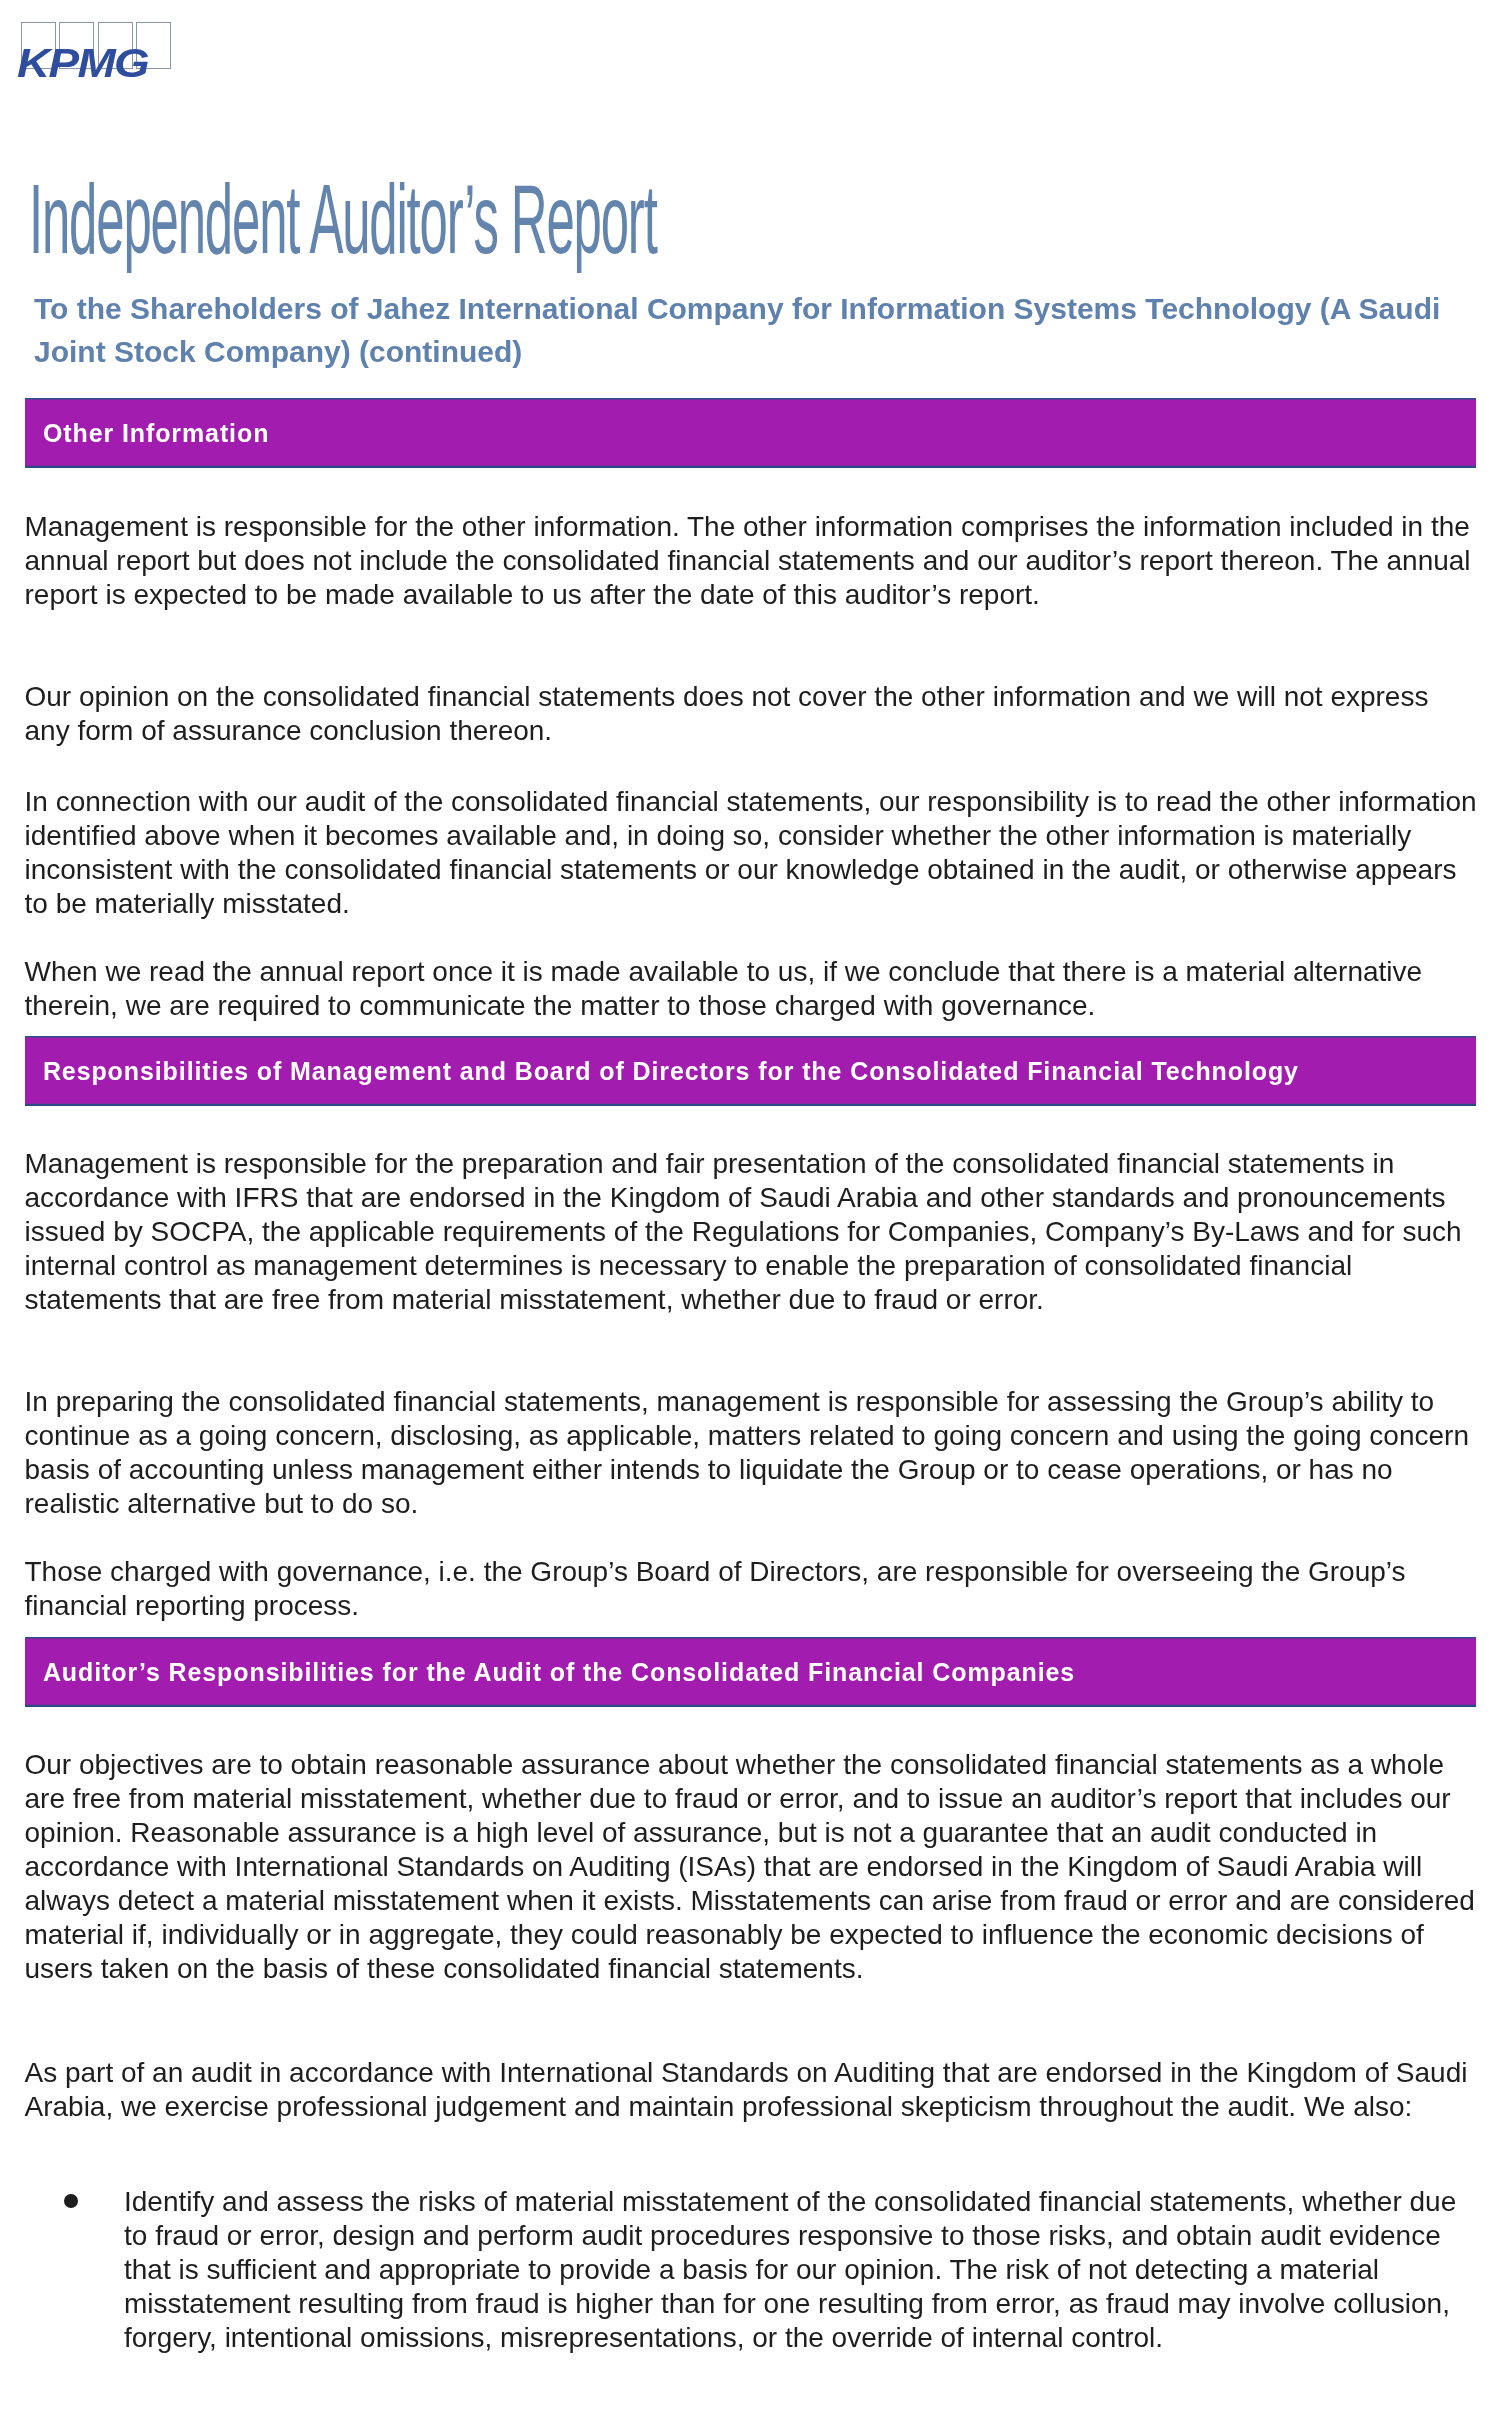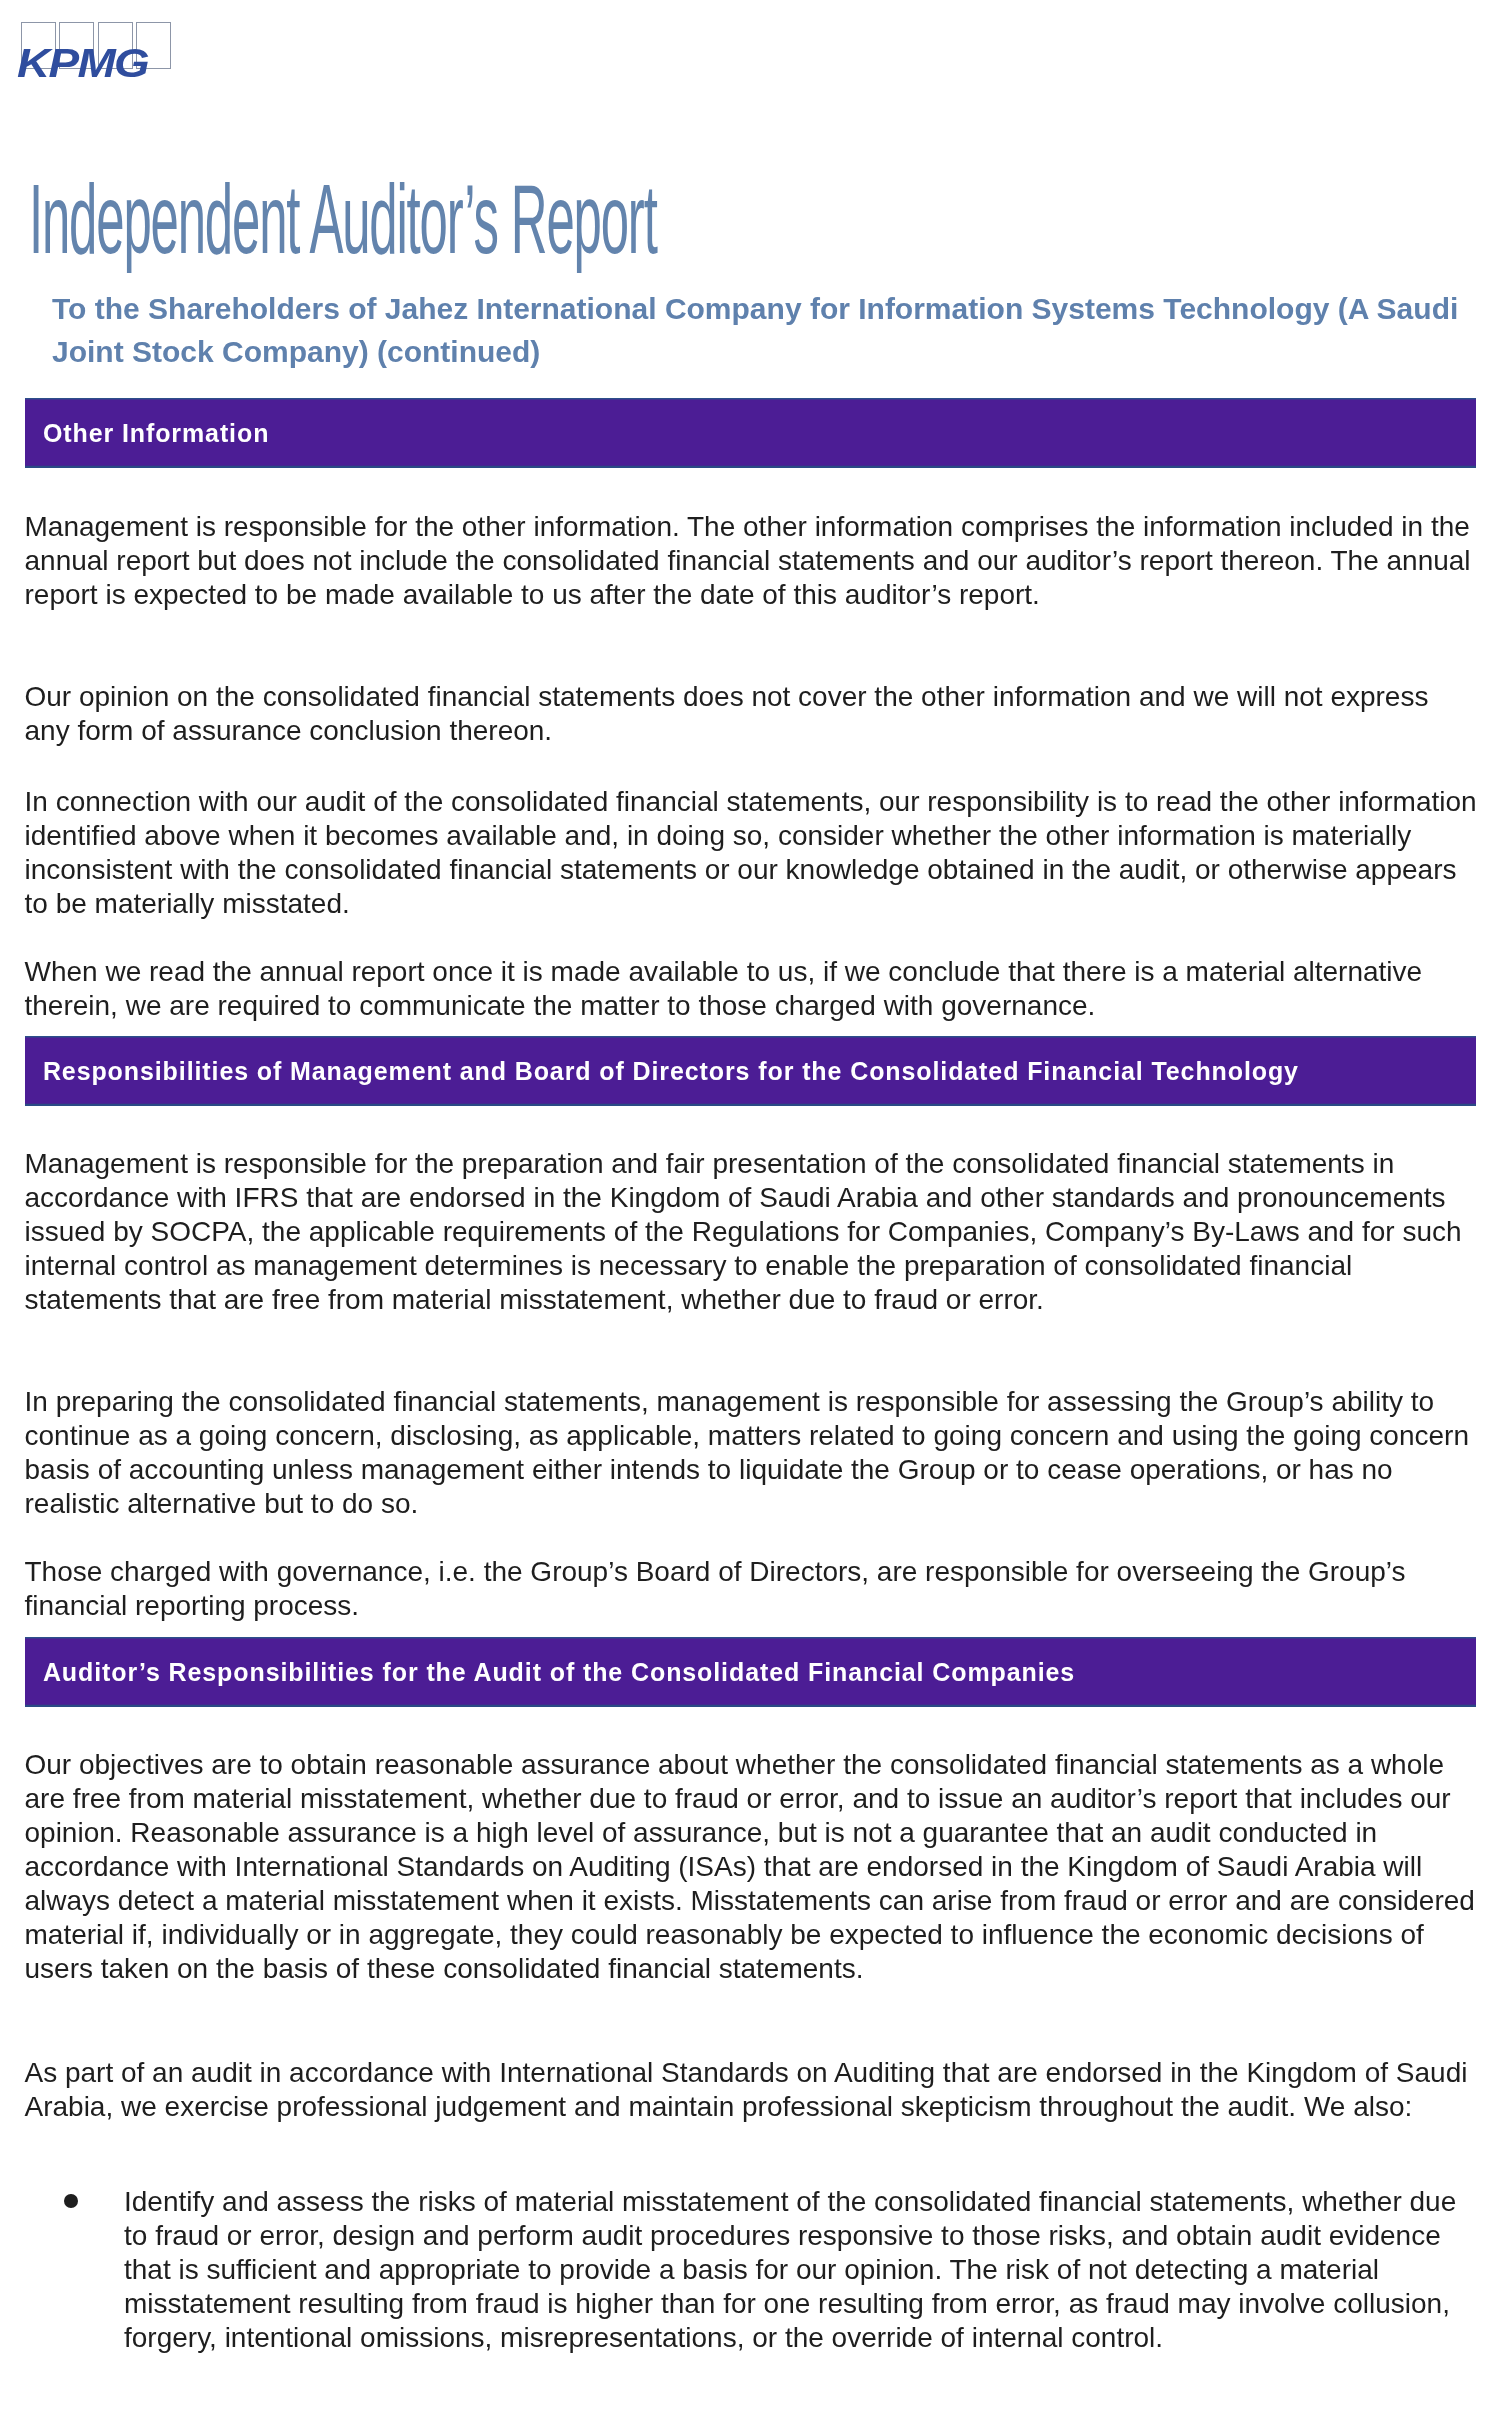--- a/index.html
+++ b/index.html
@@ -6,24 +6,24 @@
   body { width: 1506px; height: 2413px; position: relative; overflow: hidden; }
   .abs { position: absolute; }
 
   
   .logo { left: 15.3px; top: 20px; width: 165px; height: 69px; }
   .logo .box { position: absolute; top: 1.5px; width: 35px; height: 47px; border: 1.5px solid #8d96a8; border-right-width: 0.8px; box-sizing: border-box; background: transparent; }
   .logo .word { position: absolute; left: 1.5px; top: 23px; font-family: "Liberation Sans", sans-serif; font-weight: bold; font-style: italic; font-size: 41px; letter-spacing: -1.5px; color: #2f4d9e; line-height: 1; transform: scaleX(1.12); transform-origin: left; }
 
   
   .title { left: 29px; top: 170px; font-family: "Liberation Sans", sans-serif; font-size: 98px; font-weight: normal; color: #6384ad; line-height: 1; transform: scaleX(0.52); transform-origin: left top; letter-spacing: -2.3px; white-space: nowrap; -webkit-text-stroke: 0px; }
-  .subtitle { left: 34px; top: 287px; width: 1424px; font-family: "Liberation Sans", sans-serif; font-size: 30px; font-weight: bold; color: #5f81ad; line-height: 43px; margin-left: 18px; }
+  .subtitle { left: 34px; top: 287px; width: 1424px; font-family: "Liberation Sans", sans-serif; font-size: 30px; font-weight: bold; color: #5f81ad; line-height: 43px; }
 
   
-  .band { left: 24.5px; width: 1451px; height: 70px; background: #4c1d95; box-shadow: 0 1.5px 0 #2d4f8a inset, 0 -2.3px 0 #2a4a85 inset; display: flex; align-items: center; box-sizing: border-box; padding-left: 18.4px; }
+  .band { left: 24.5px; width: 1451px; height: 70px; background: #a21caf; box-shadow: 0 1.5px 0 #2d4f8a inset, 0 -2.3px 0 #2a4a85 inset; display: flex; align-items: center; box-sizing: border-box; padding-left: 18.4px; }
   .band span { font-family: "Liberation Sans", sans-serif; font-weight: bold; font-size: 25px; color: #ffffff; letter-spacing: 0.9px; white-space: nowrap; }
 
   
   .para { left: 24.5px; width: 1454px; font-family: "Liberation Sans", sans-serif; font-size: 28px; color: #1e1e1e; line-height: 34px; margin-top: 20px; }
   .bullet-item { left: 64px; width: 1416px; }
   .bullet-dot { position: absolute; left: 0; top: 9.2px; width: 13.8px; height: 13.8px; border-radius: 50%; background: #1e1e1e; }
   .bullet-text { position: absolute; left: 60px; width: 1347px; font-family: Liberation Sans, sans-serif; font-size: 28px; color: #1e1e1e; line-height: 34px; }
 </style>
 </head>
 <body>

